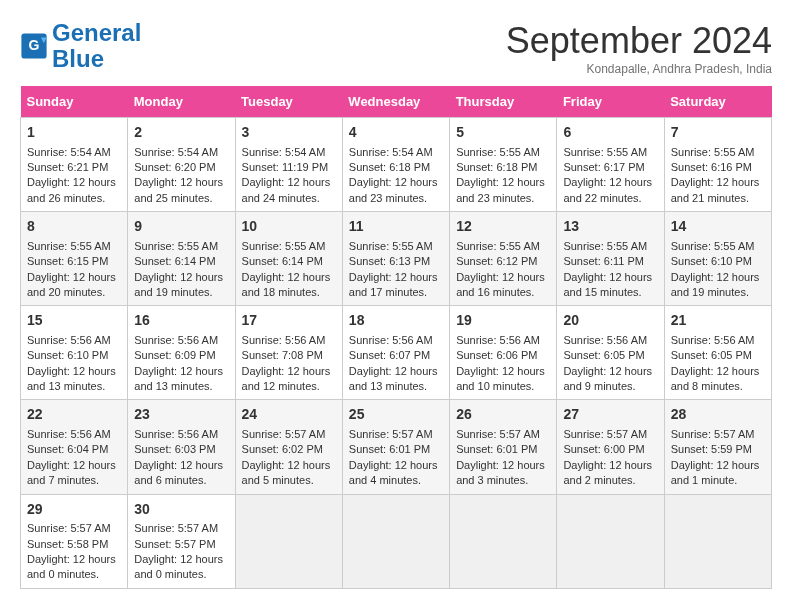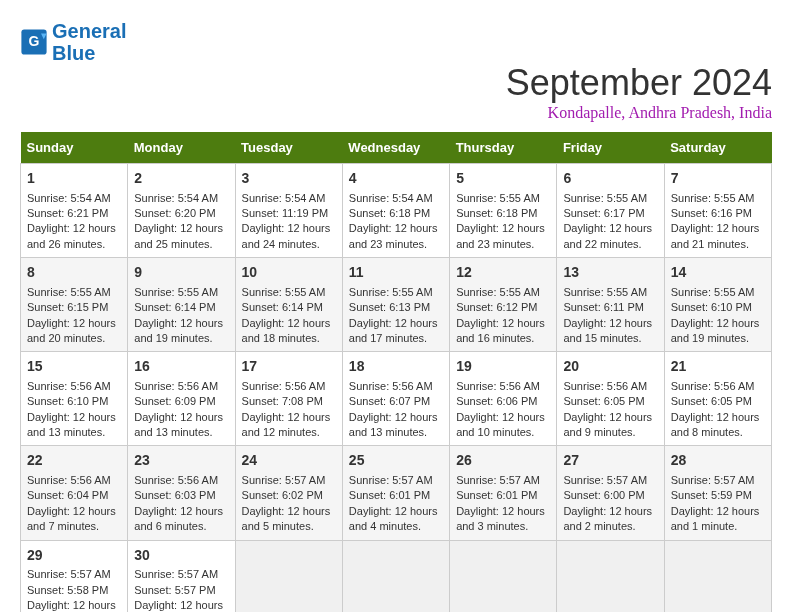--- a/index.html
+++ b/index.html
@@ -15,53 +15,51 @@
       justify-content: space-between;
       align-items: flex-start;
       margin-bottom: 10px;
     }
     .logo {
       display: flex;
       align-items: center;
       gap: 4px;
     }
     .logo-text {
-      font-size: 20px;
+      font-size: 24px;
       font-weight: bold;
       color: #333;
       line-height: 1.1;
     }
     .logo-text span {
       color: #1a6fb5;
     }
     .logo-icon {
       width: 28px;
       height: 28px;
     }
     .title-area {
       text-align: right;
-      margin-top: 42px;
     }
     .main-title {
       font-size: 36px;
       font-weight: normal;
       color: #333;
     }
     .subtitle {
-      font-size: 16px;
-      color: #a21caf;
-      font-family: Liberation Serif, serif;
+      font-size: 12px;
+      color: #737373;
     }
     table {
       width: 100%;
       border-collapse: collapse;
       font-size: 11px;
     }
     thead tr th {
-      background-color: #4d7c0f;
+      background-color: #ec4899;
       color: #fff;
       padding: 8px 6px;
       text-align: left;
       font-size: 13px;
       font-weight: bold;
       margin-top: 7px;
     }
     tbody tr td {
       border: 1px solid #ccc;
       vertical-align: top;

